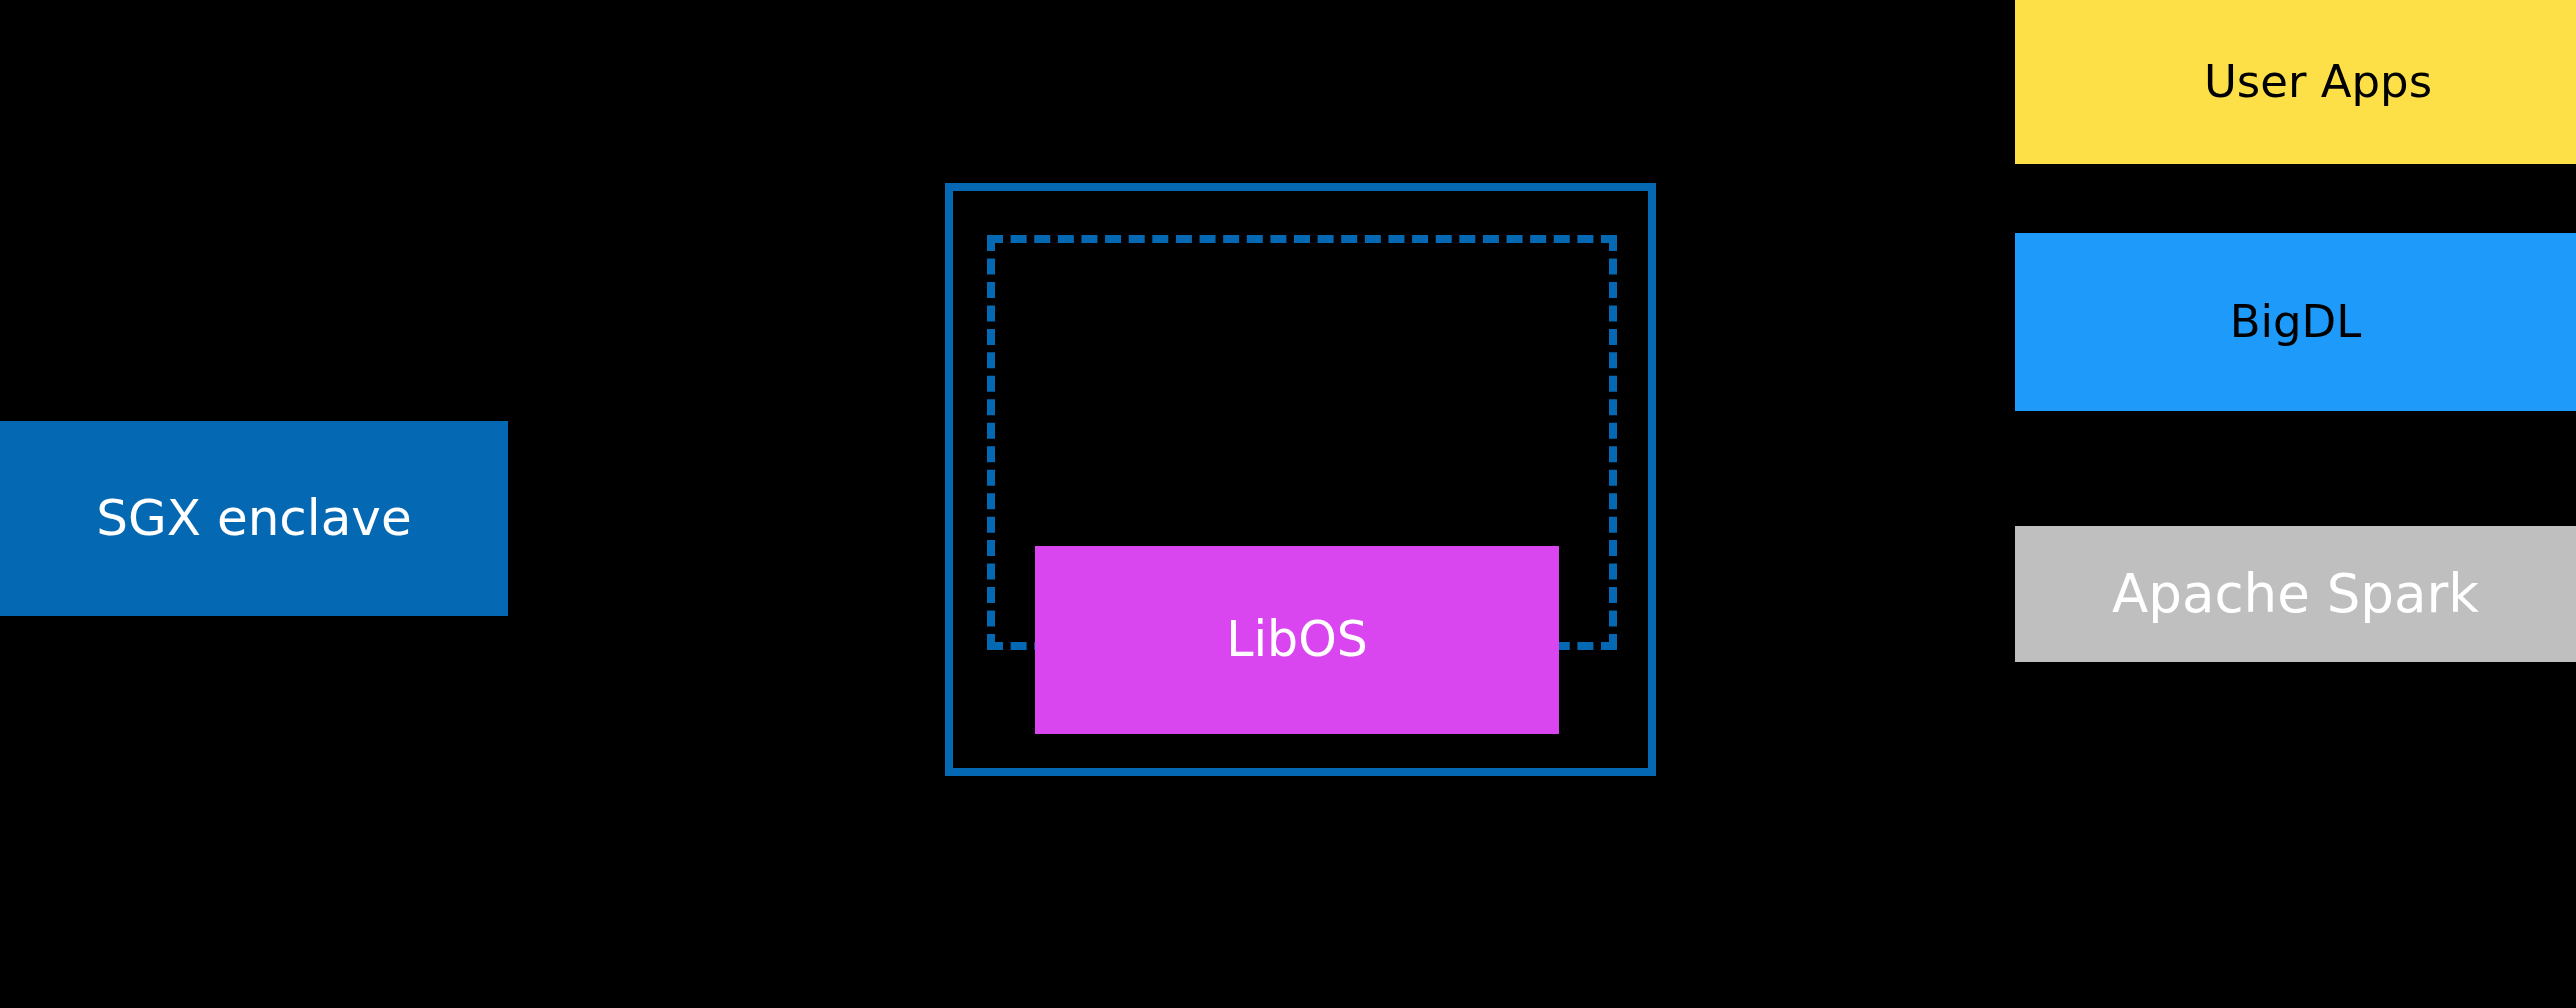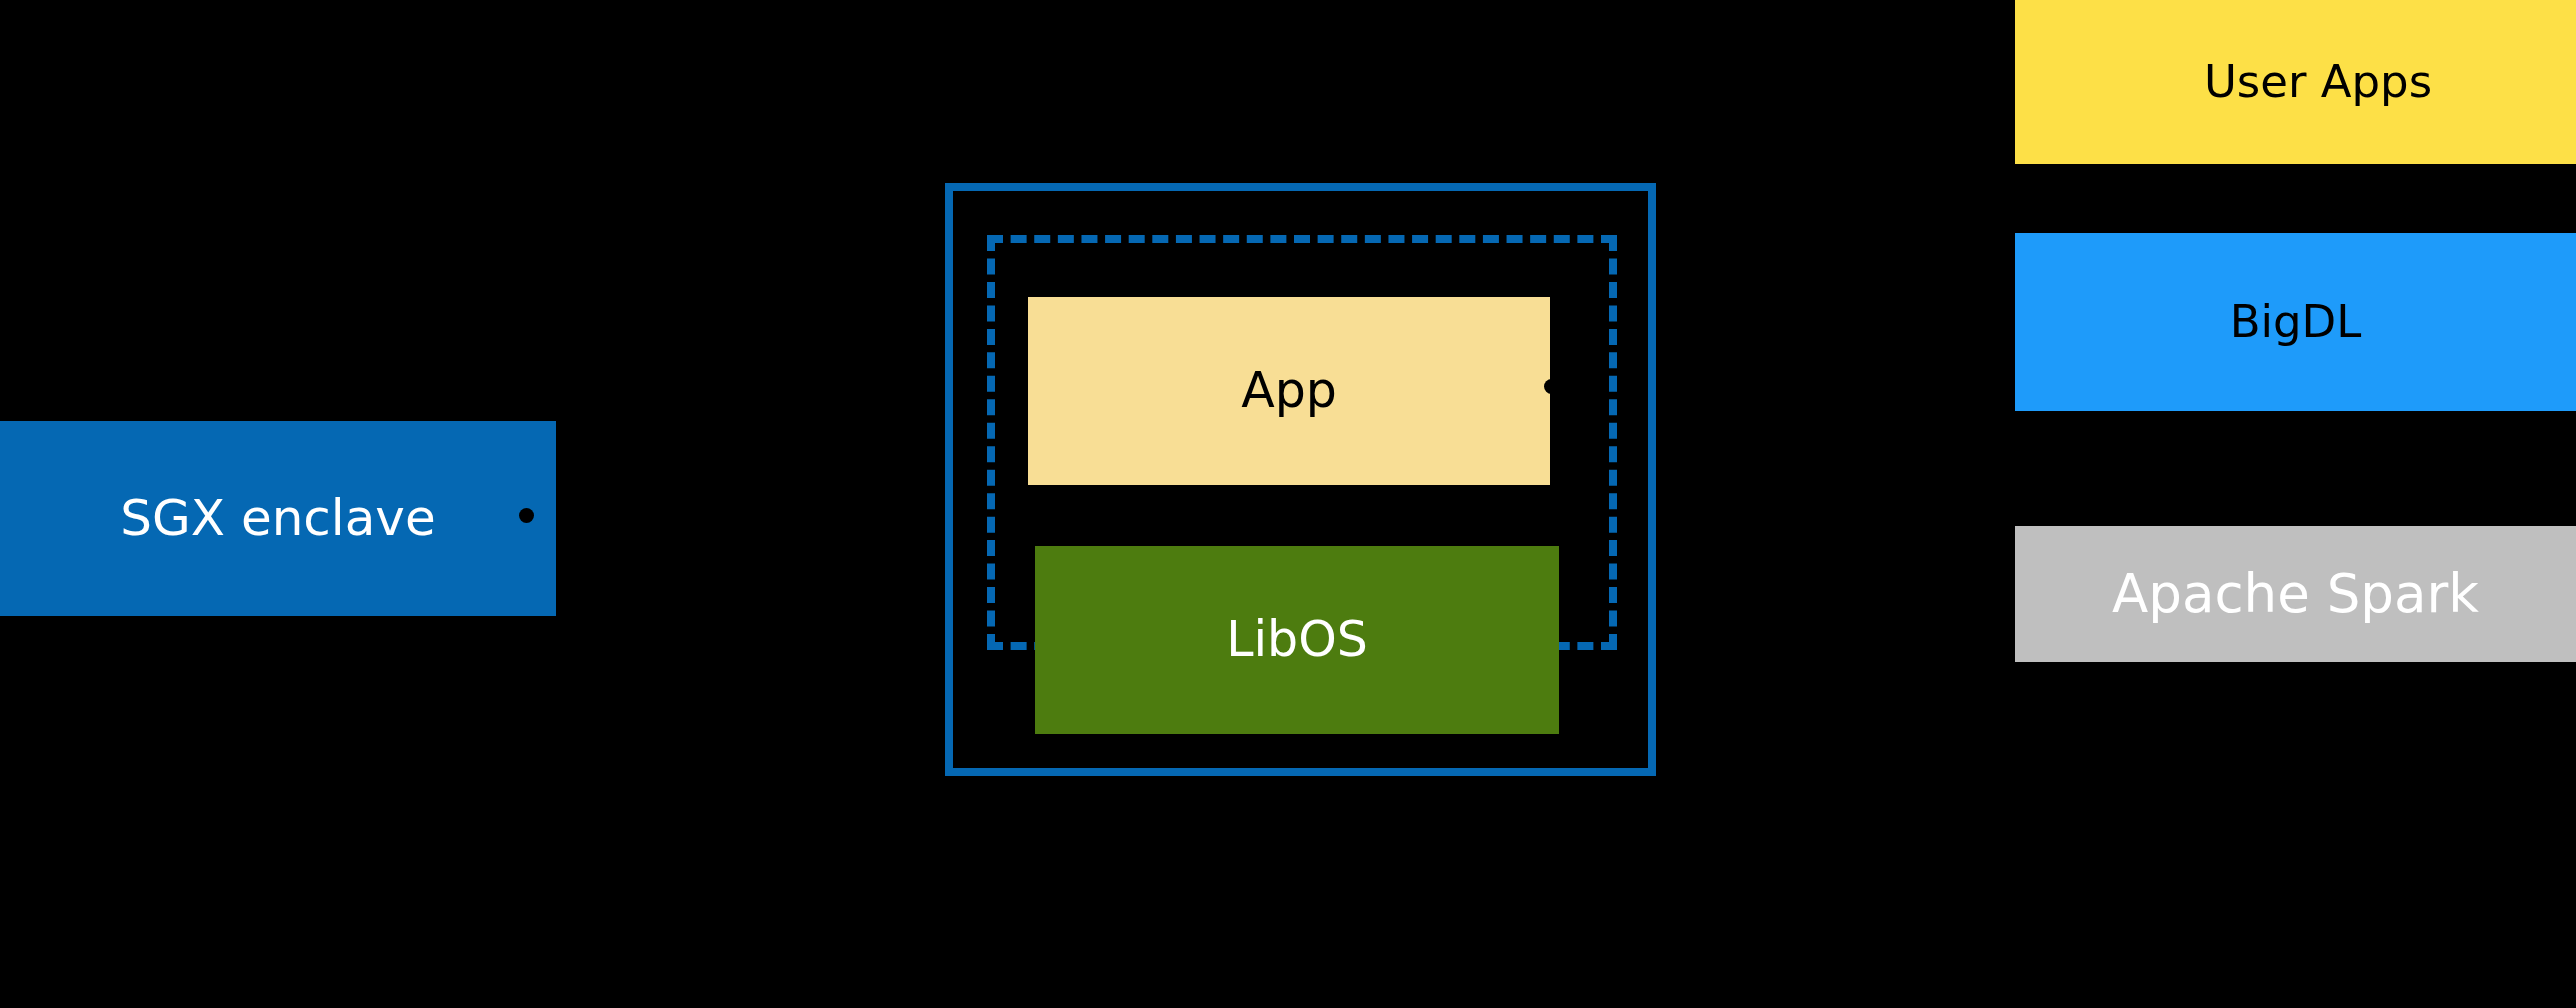--- a/index.html
+++ b/index.html
@@ -26,21 +26,21 @@
     justify-content: center;
     text-align: center;
     line-height: 1.1;
     white-space: nowrap;
   }
 
   
   #sgx-enclave-box {
     left: 0px;
     top: 421px;
-    width: 556px;
+    width: 508px;
     height: 195px;
     background: #0568B3;
     color: #FFFFFF;
     font-size: 50px;
   }
   #sgx-arrow-head {
     position: absolute;
     left: 519px;
     top: 508px;
     width: 15px;
@@ -90,21 +90,21 @@
     border-radius: 50%;
     background: #000000;
     z-index: 4;
   }
 
   #libos-box {
     left: 1035px;
     top: 546px;
     width: 524px;
     height: 188px;
-    background: #4d7c0f;
+    background: #d946ef;
     color: #FFFFFF;
     font-size: 49px;
     z-index: 3;
   }
 
   #os-box {
     left: 949px;
     top: 819px;
     width: 703px;
     height: 189px;
@@ -150,23 +150,20 @@
 <div id="stage">
 
   <div class="node" id="sgx-enclave-box">
     <span>SGX enclave</span>
   </div>
   <div id="sgx-arrow-head"></div>
 
   <div id="enclave-solid-frame"></div>
   <div id="enclave-dashed-frame"></div>
 
-  <div class="node" id="app-box">
-    <span>App</span>
-  </div>
   <div id="app-arrow-head"></div>
 
   <div class="node" id="libos-box">
     <span>LibOS</span>
   </div>
 
 
   <div class="node" id="user-apps-box">
     <span>User Apps</span>
   </div>

